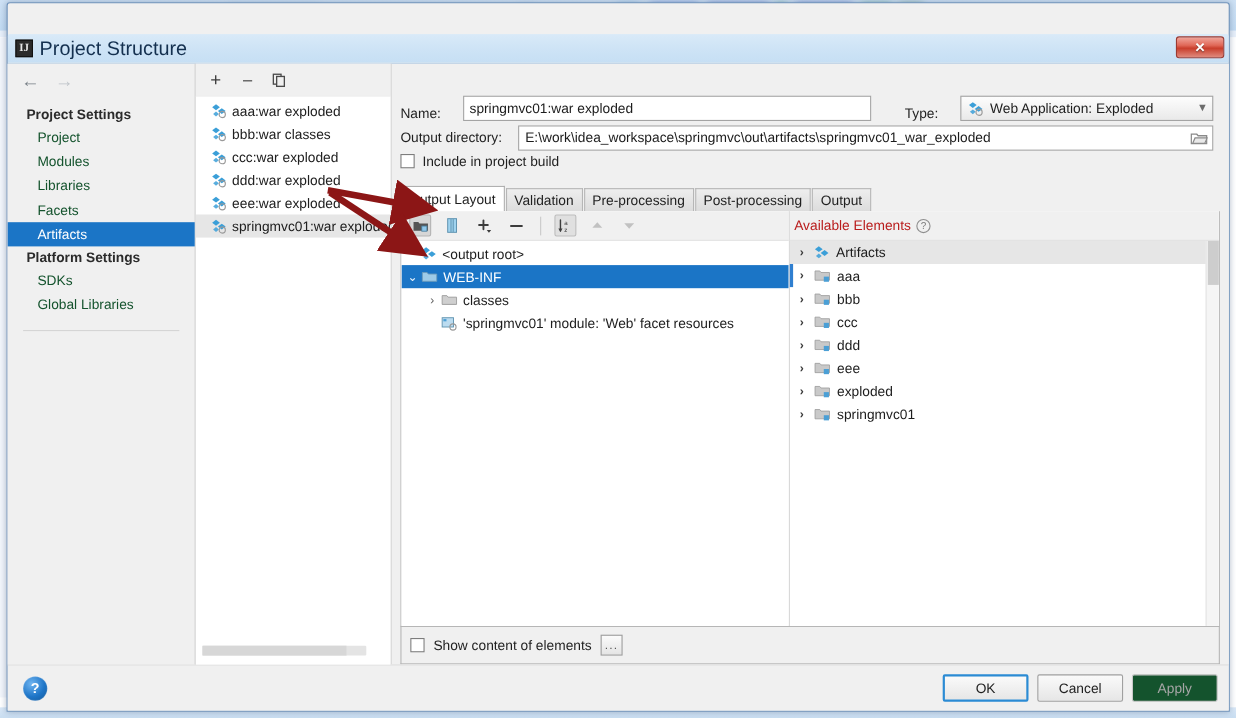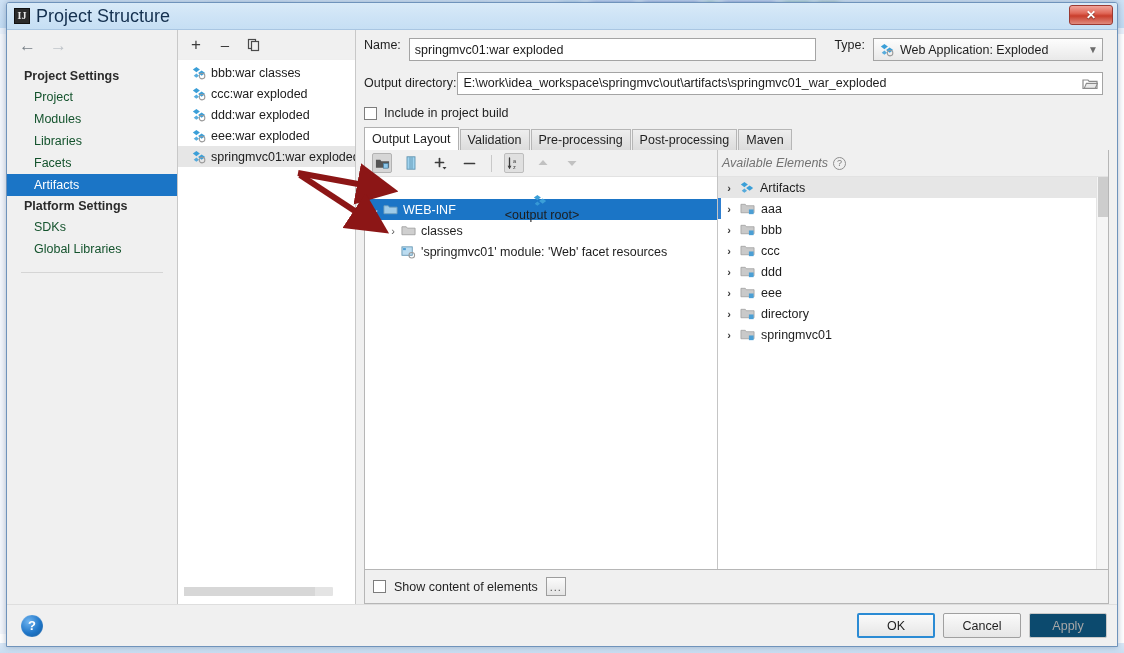--- a/index.html
+++ b/index.html
@@ -54,20 +54,21 @@
 
   
   .titlebar {
     height: 27px; flex: 0 0 27px;
     background: linear-gradient(180deg,#d9eaf8 0%, #cfe4f6 45%, #c6dff4 100%);
     border-bottom: 1px solid #a9c6e2;
     display: flex; align-items: center;
     padding-left: 7px;
     position: relative;
     border-radius: 2px 2px 0 0;
+    margin-top: 28px;
   }
   .title-icon {
     width: 16px; height: 16px; margin-right: 6px;
     background: #2b2b2b; border:1px solid #111;
     display:flex; align-items:center; justify-content:center;
     color:#e8e8e8; font-size:10px; font-weight:bold; font-family:"Liberation Serif", serif;
     line-height:1;
   }
   .title-text { font-size: 18px; color: #14304f; }
   .close-btn {
@@ -130,43 +131,43 @@
   .art-row.selected { background: #e6e6e6; }
   .art-scroll {
     position:absolute; left:6px; right:22px; bottom:8px; height: 9px;
     background: #e4e4e4; border-radius:1px;
   }
   .art-scroll .thumb { width: 88%; height:100%; background:#d7d7d7; }
 
   
   .edit-pane { flex: 1 1 auto; display: flex; flex-direction: column; background: #f0f0f0; min-width: 0; padding: 0 0 0 0; }
 
-  .row-name { display:flex; align-items:flex-start; height: 30px; padding: 0 14px 0 8px; margin-top: 8px; gap: 8px; }
+  .row-name { display:flex; align-items:flex-end; height: 30px; padding: 0 14px 0 8px; margin-top: 22px; gap: 20px; }
   .lbl { font-size: 12.5px; color: #1f1f1f; white-space: nowrap; }
   .txtbox {
     height: 23px; border: 1px solid #a4a4a4; background: #fff;
     display:flex; align-items:center; padding: 0 5px; font-size: 12.5px; color:#1c1c1c;
   }
   #name-input { flex: 1 1 auto; min-width: 0; }
   .type-combo {
     width: 230px; height: 23px; border: 1px solid #a4a4a4;
     background: linear-gradient(180deg,#fdfdfd,#e9e9e9);
     display:flex; align-items:center; gap:6px; padding: 0 4px 0 6px; cursor: pointer;
   }
   .type-combo .cap { flex:1 1 auto; font-size:12.5px; color:#1d1d1d; white-space:nowrap; overflow:hidden; }
   .chev { color:#6c6c6c; font-size: 10px; }
 
-  .row-output { display:flex; align-items:center; height: 30px; padding: 0 14px 0 8px; gap: 1px; }
+  .row-output { display:flex; align-items:center; height: 30px; padding: 0 14px 0 8px; gap: 15px; }
   #output-dir { flex:1 1 auto; min-width:0; position:relative; padding-right:24px; overflow:hidden; }
   .folder-btn {
     position:absolute; right:3px; top:2px; width:18px; height:17px;
     display:flex; align-items:center; justify-content:center; cursor:pointer;
   }
 
-  .row-check { display:flex; align-items:flex-end; height: 22px; padding-left: 8px; gap: 7px; }
+  .row-check { display:flex; align-items:flex-start; height: 22px; padding-left: 8px; gap: 7px; }
   .chk {
     width: 13px; height: 13px; border: 1px solid #7d7d7d; background: #fff;
     flex: 0 0 13px;
   }
   .chk-label { font-size: 12.5px; }
 
   
   .tabs-row { display:flex; align-items:flex-end; height: 24px; padding-left: 8px; margin-top: 6px; }
   .tab {
     height: 21px; padding: 0 7px; display:flex; align-items:center;
@@ -207,21 +208,21 @@
     width: 16px; flex:0 0 16px; display:flex; align-items:center; justify-content:center;
     font-size: 11px; color:#5a5a5a;
   }
   .tree-row.selected .twisty { color:#e8f2fb; }
 
   .right-panel { width: 390px; flex:0 0 390px; display:flex; flex-direction:column; background:#fff; position:relative; }
   .rp-header {
     height: 27px; flex:0 0 27px; background:#f0f0f0; display:flex; align-items:center;
     padding-left: 4px; gap: 5px; border-bottom:1px solid #e2e2e2;
   }
-  .rp-header .t { font-size:12.5px; color:#737373;font-style:italic; }
+  .rp-header .t { font-size:12.5px; color:#b91c1c; }
   .help-circle {
     width: 13px; height: 13px; border-radius:50%; border:1px solid #8e8e8e; color:#7a7a7a;
     font-size:9px; display:flex; align-items:center; justify-content:center; cursor:pointer;
   }
   .avail-row { height: 21px; display:flex; align-items:center; font-size:12.5px; color:#1d1d1d; cursor:pointer; }
   .avail-row.hover { background:#e6e6e6; }
   .avail-row .twisty { width: 22px; flex:0 0 22px; color:#3b3b3b; font-weight:bold; font-size:11px; }
   .rp-scrollbar {
     position:absolute; right:0; top:27px; bottom:0; width: 12px; background:#f5f5f5;
     border-left:1px solid #e4e4e4;
@@ -254,21 +255,21 @@
     cursor:pointer; box-shadow: inset 0 0 1px rgba(255,255,255,.7);
   }
   .footer-spacer { flex:1 1 auto; }
   .dlg-btn {
     min-width: 78px; height: 25px; margin-left: 8px;
     border:1px solid #a0a0a0; background: linear-gradient(180deg,#fafafa,#e6e6e6);
     display:flex; align-items:center; justify-content:center; font-size:12.5px; color:#1f1f1f;
     cursor:pointer; border-radius:2px;
   }
   .dlg-btn.default { border:2px solid #2b8bd4; }
-  .dlg-btn.disabled { color:#a6a6a6; background:#0c4a6e; border-color:#c8c8c8; cursor:default; }
+  .dlg-btn.disabled { color:#a6a6a6; background:#14532d; border-color:#c8c8c8; cursor:default; }
 
   
   svg { display:block; }
 
   
   #annotations { position:absolute; left:0; top:0; width:1124px; height:653px; pointer-events:none; }
 </style>
 </head>
 <body>
 
@@ -334,20 +335,33 @@
           <span style="margin-right:5px;">
             <svg width="14" height="14" viewBox="0 0 16 16">
                 <g fill="#3b9fd8">
                   <polygon points="5,1 9,4 5,7 1,4"></polygon>
                   <polygon points="11,5 15,8 11,11 7,8"></polygon>
                   <polygon points="5,8.5 8,11 5,13.5 2,11" opacity=".85"></polygon>
                 </g>
                 <circle cx="11.5" cy="11.5" r="3.2" fill="none" stroke="#9a9a9a" stroke-width="1.2"></circle>
               </svg>
           </span>
+          <span>aaa:war exploded</span>
+        </div>
+        <div class="art-row">
+          <span style="margin-right:5px;">
+            <svg width="14" height="14" viewBox="0 0 16 16">
+                <g fill="#3b9fd8">
+                  <polygon points="5,1 9,4 5,7 1,4"></polygon>
+                  <polygon points="11,5 15,8 11,11 7,8"></polygon>
+                  <polygon points="5,8.5 8,11 5,13.5 2,11" opacity=".85"></polygon>
+                </g>
+                <circle cx="11.5" cy="11.5" r="3.2" fill="none" stroke="#9a9a9a" stroke-width="1.2"></circle>
+              </svg>
+          </span>
           <span>bbb:war classes</span>
         </div>
         <div class="art-row">
           <span style="margin-right:5px;">
             <svg width="14" height="14" viewBox="0 0 16 16">
                 <g fill="#3b9fd8">
                   <polygon points="5,1 9,4 5,7 1,4"></polygon>
                   <polygon points="11,5 15,8 11,11 7,8"></polygon>
                   <polygon points="5,8.5 8,11 5,13.5 2,11" opacity=".85"></polygon>
                 </g>
@@ -439,21 +453,21 @@
       <div class="row-check">
         <span class="chk"></span>
         <span class="chk-label">Include in project build</span>
       </div>
 
       <div class="tabs-row">
         <div class="tab active">Output Layout</div>
         <div class="tab">Validation</div>
         <div class="tab">Pre-processing</div>
         <div class="tab">Post-processing</div>
-        <div class="tab">Maven</div>
+        <div class="tab">Output</div>
       </div>
 
       <div class="panels">
 
         <div class="left-panel">
           <div class="lp-toolbar">
             <span class="btn-ico pressed">
               <svg width="15" height="13" viewBox="0 0 16 13">
                 <path d="M1 2.5 L5.6 2.5 L6.8 4 L15 4 L15 11 L1 11 Z" fill="#555"></path>
                 <rect x="9" y="6.5" width="5" height="5" fill="#8fc7ea" stroke="#4a7f9e" stroke-width=".8"></rect>
@@ -499,21 +513,21 @@
                 </svg>
             </span>
             <span class="btn-ico disabled">
               <svg width="14" height="14" viewBox="0 0 14 14">
                   <polygon points="2.5,5 11.5,5 7,10" fill="#7d7d7d"></polygon>
                 </svg>
             </span>
           </div>
 
           <div class="tree">
-            <div class="tree-row" style="padding-left:2px;flex-direction:column;">
+            <div class="tree-row" style="padding-left:2px;">
               <span class="twisty"></span>
               <span style="margin-right:5px;display:flex;">
                 <svg width="14" height="14" viewBox="0 0 16 16">
                     <g fill="#3b9fd8">
                       <polygon points="5,1 9,4 5,7 1,4"></polygon>
                       <polygon points="11,5 15,8 11,11 7,8"></polygon>
                       <polygon points="5,8.5 8,11 5,13.5 2,11" opacity=".85"></polygon>
                     </g>
                   </svg>
               </span>
@@ -632,21 +646,21 @@
             </div>
 
             <div class="avail-row">
               <span class="twisty">›</span>
               <span style="margin-right:6px;display:flex;">
                 <svg width="15" height="14" viewBox="0 0 16 14">
                     <path d="M1 2 L5.6 2 L6.8 3.5 L15 3.5 L15 11 L1 11 Z" fill="#c9c9c9" stroke="#9c9c9c" stroke-width=".8"></path>
                     <rect x="9.5" y="7.5" width="5" height="5" fill="#4b9fd5"></rect>
                   </svg>
               </span>
-              <span>directory</span>
+              <span>exploded</span>
             </div>
 
             <div class="avail-row">
               <span class="twisty">›</span>
               <span style="margin-right:6px;display:flex;">
                 <svg width="15" height="14" viewBox="0 0 16 14">
                     <path d="M1 2 L5.6 2 L6.8 3.5 L15 3.5 L15 11 L1 11 Z" fill="#c9c9c9" stroke="#9c9c9c" stroke-width=".8"></path>
                     <rect x="9.5" y="7.5" width="5" height="5" fill="#4b9fd5"></rect>
                   </svg>
               </span>

